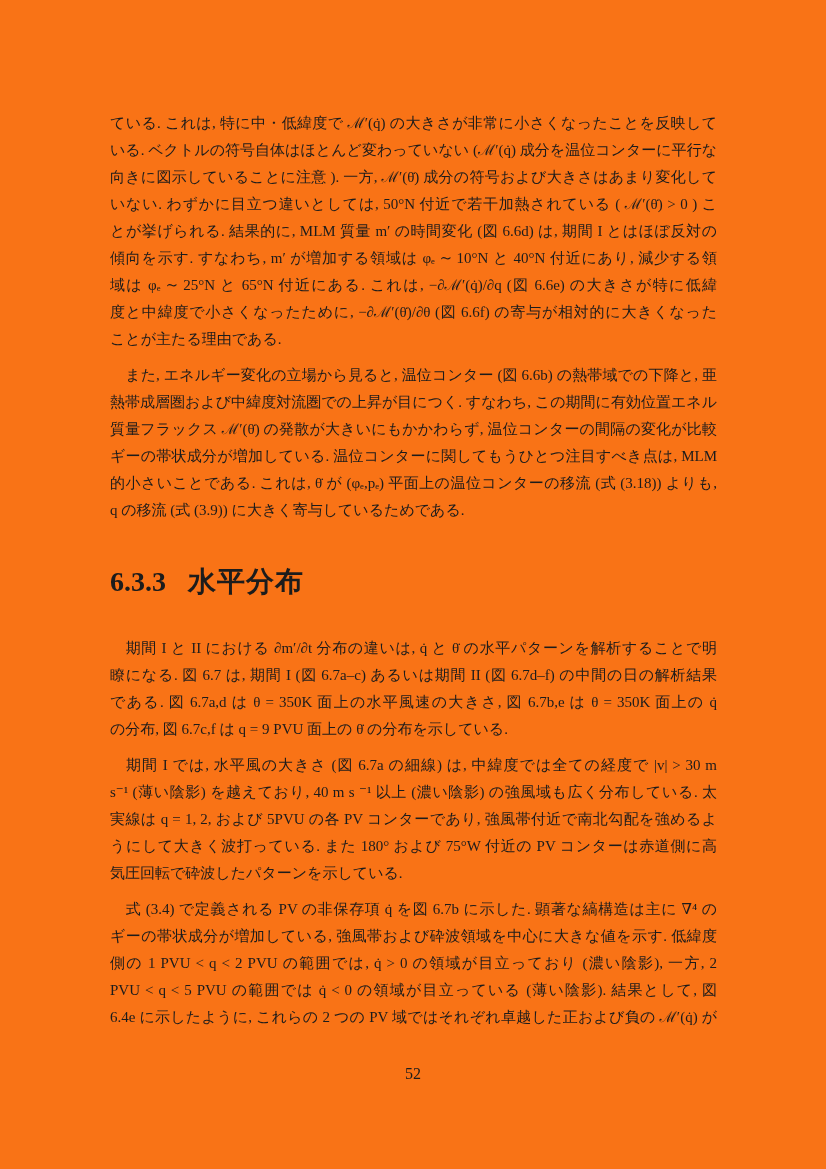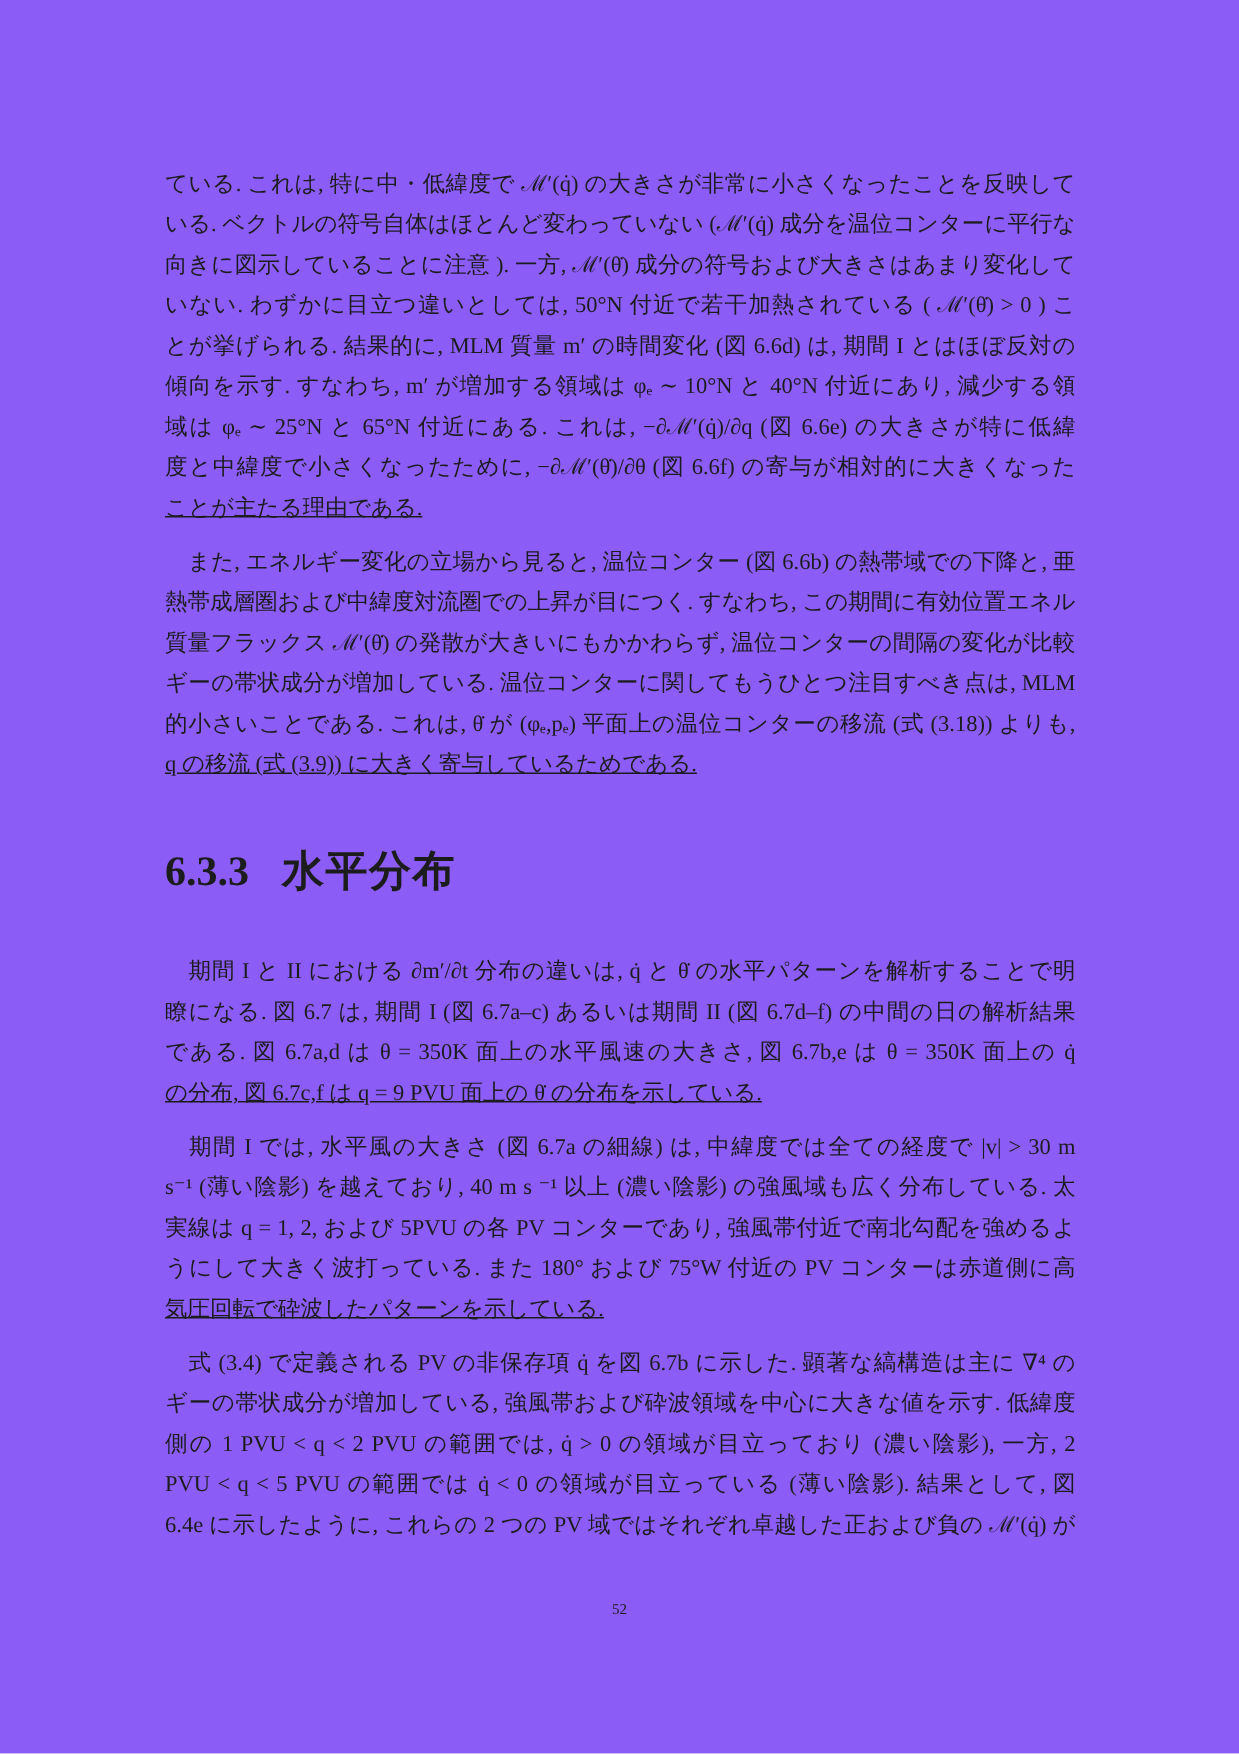--- a/index.html
+++ b/index.html
@@ -6,39 +6,38 @@
   html, body {
     margin: 0; padding: 0;
     background: #ffffff;
     width: 826px; height: 1169px;
     font-family: "Liberation Serif", "DejaVu Serif", serif;
     color: #1c1c1c;
   }
   .page {
     position: relative;
     width: 826px; height: 1169px;
-    background: #8b5cf6;
+    background: #f97316;
     overflow: hidden;
   }
   .text-block {
     position: absolute;
     left: 110px; top: 110px;
     width: 607px;
   }
   .paragraph { margin: 0 0 9px 0; }
   .line {
     font-size: 15px;
     line-height: 27px;
     text-align: justify;
     text-align-last: justify;
     white-space: normal;
   }
   .line.last {
     text-align-last: left;
-    text-decoration: underline;
   }
   .section-heading {
     margin: 43px 0 36px 0;
     font-size: 28px;
     line-height: 30px;
     font-weight: bold;
     display: flex;
     align-items: baseline;
     gap: 22px;
   }
@@ -49,21 +48,21 @@
   .sec-title {
     font-family: Liberation Mono, monospace;
     font-weight: bold;
     letter-spacing: 1px;
   }
   .page-number {
     position: absolute;
     left: 0; right: 0;
     top: 1064px;
     text-align: center;
-    font-size: 10px;
+    font-size: 16px;
     line-height: 20px;
   }
 </style>
 </head>
 <body>
 
 <div class="page">
   <div class="text-block">
 
     <div class="paragraph">

